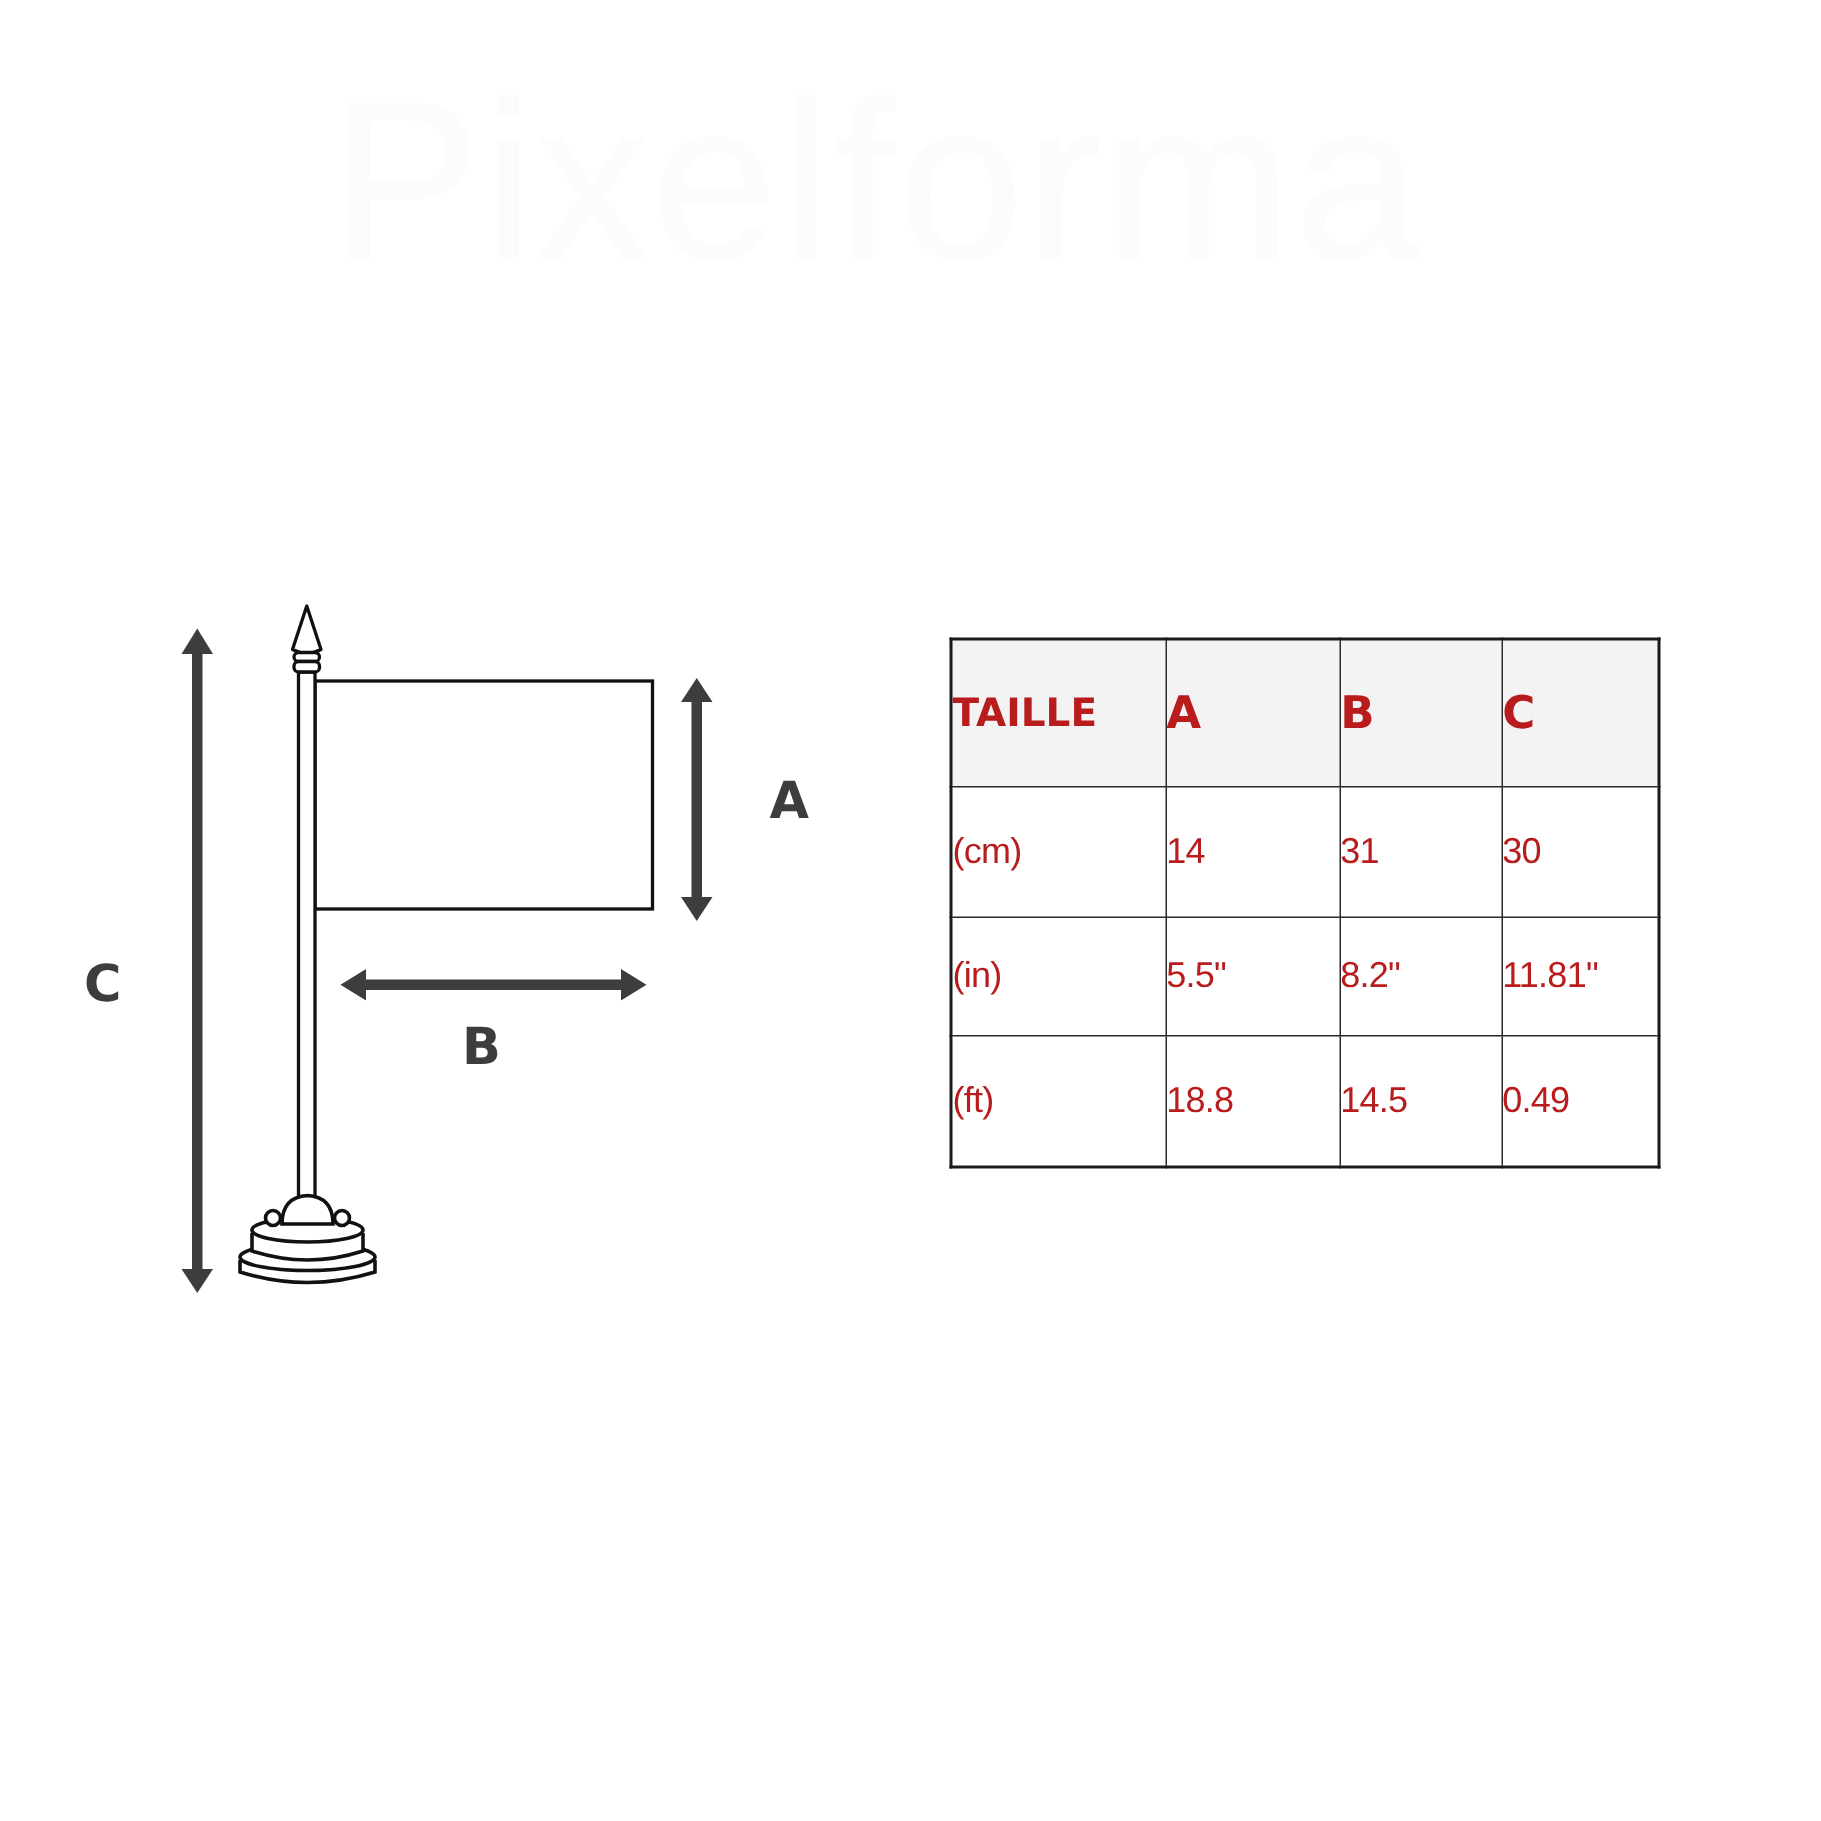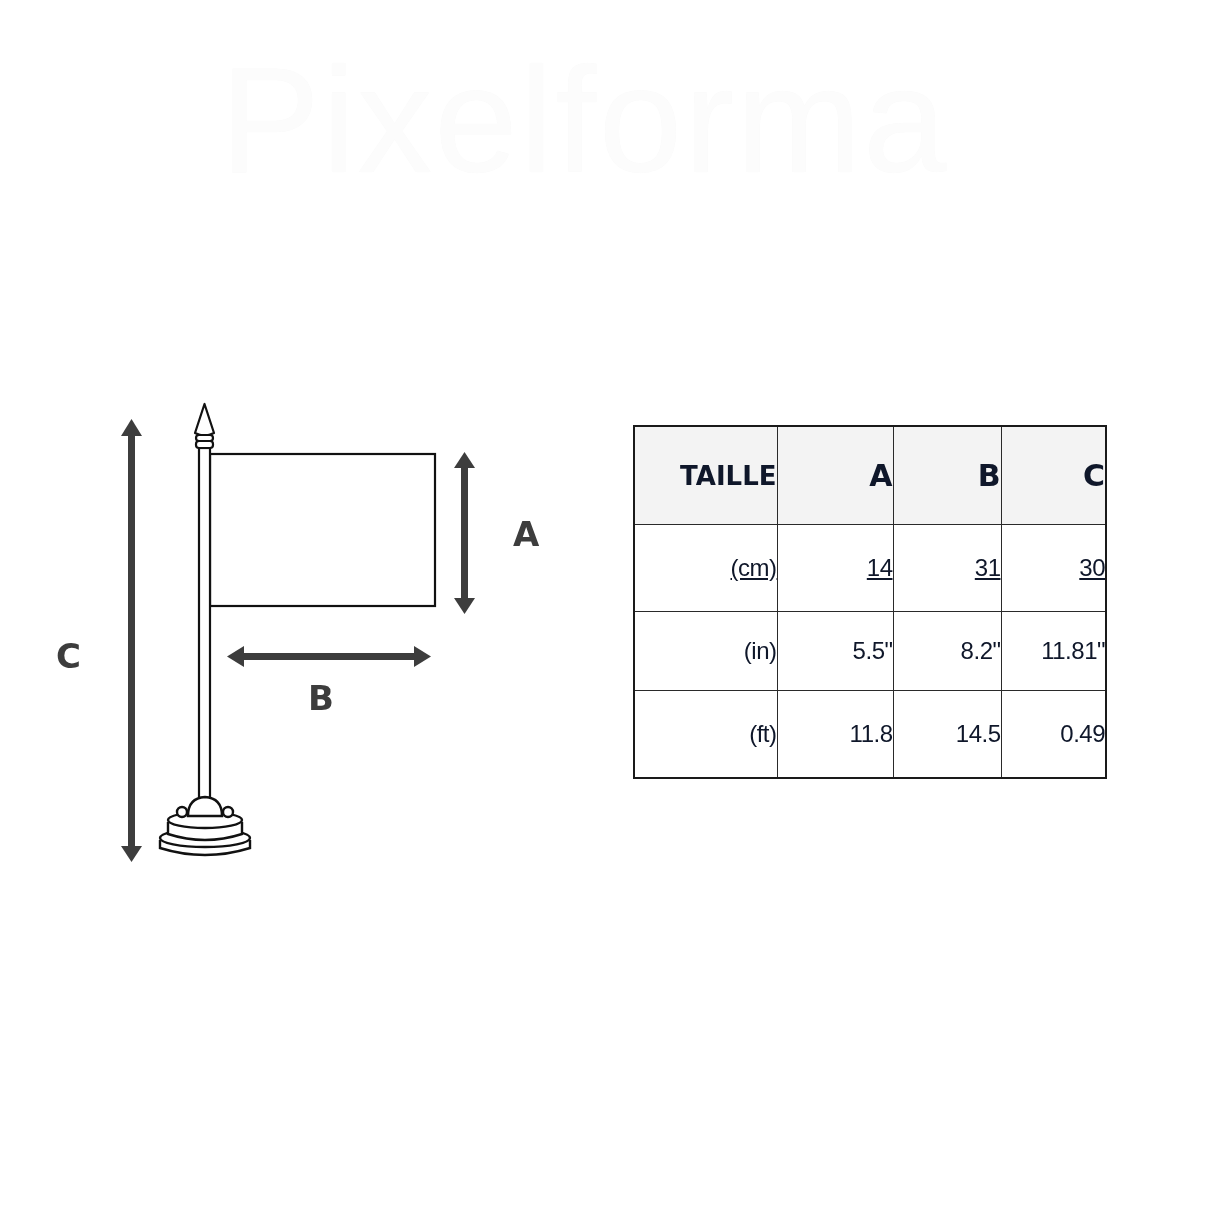--- a/index.html
+++ b/index.html
@@ -15,34 +15,34 @@
     .dim-label {
       position: absolute; font-family: "DejaVu Sans", sans-serif; font-weight: bold;
       font-size: 34px; color: #3d3d3d; line-height: 1;
     }
     .size-table {
       position: absolute; left: 633px; top: 425px; width: 472px;
       border-collapse: collapse; table-layout: fixed;
       border: 2px solid #1a1a1a;
     }
     .size-table th, .size-table td {
-      border: 1.5px solid #2a2a2a; text-align: right; padding: 0; color: #0f172a;
+      border: 1.5px solid #2a2a2a; text-align: left; padding: 0; color: #b91c1c;
     }
     .size-table th {
       background: #f3f3f3; height: 97px; font-weight: bold;
       font-family: "DejaVu Sans", sans-serif;
     }
     .size-table th.col-taille { font-size: 26px; }
     .size-table th.col-dim { font-size: 30px; }
     .size-table td {
       background: #ffffff; font-family: "Liberation Sans", sans-serif;
       font-size: 24px; letter-spacing: -0.5px;
     }
-    .size-table tr.row-cm td { height: 86px; text-decoration: underline; }
-    .size-table tr.row-in td { height: 78px; padding-left: 24px; }
+    .size-table tr.row-cm td { height: 86px; }
+    .size-table tr.row-in td { height: 78px; }
     .size-table tr.row-ft td { height: 86px; }
   </style>
 </head>
 <body>
 
 <div class="watermark">Pixelforma</div>
 
 <div class="diagram">
   <svg width="600" height="1214" viewBox="0 0 600 1214">
 
@@ -112,18 +112,18 @@
       <td>30</td>
     </tr>
     <tr class="row-in">
       <td>(in)</td>
       <td>5.5"</td>
       <td>8.2"</td>
       <td>11.81"</td>
     </tr>
     <tr class="row-ft">
       <td>(ft)</td>
-      <td>11.8</td>
+      <td>18.8</td>
       <td>14.5</td>
       <td>0.49</td>
     </tr>
   </tbody>
 </table>
 
 </body></html>

